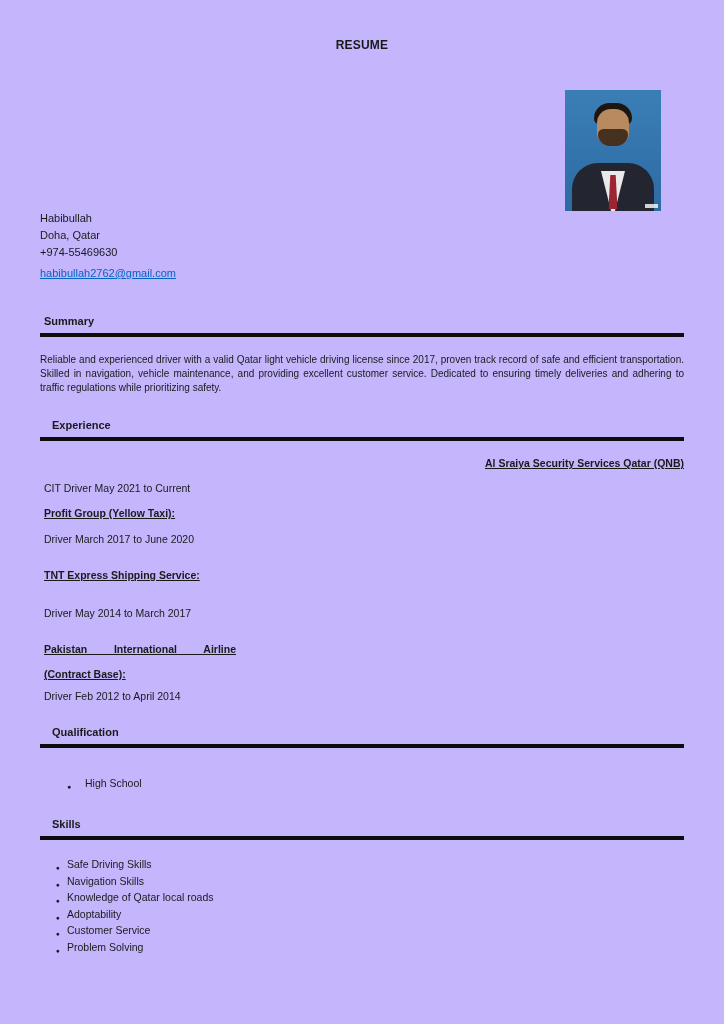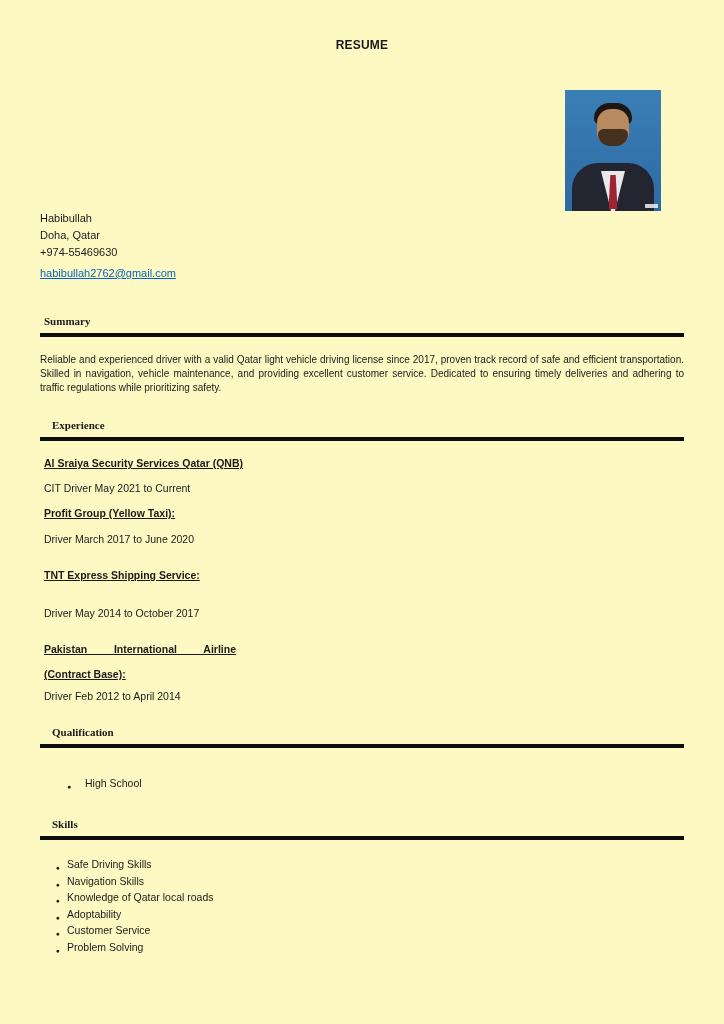--- a/index.html
+++ b/index.html
@@ -7,21 +7,21 @@
   body {
     font-family: "Liberation Sans", sans-serif;
     color: #1a1a1a;
     width: 724px;
     margin: 0 auto;
   }
   .page {
     position: relative;
     width: 724px;
     min-height: 1024px;
-    background: #fef9c3;
+    background: #c4b5fd;
     padding: 38px 40px 30px 40px;
   }
   .doc-title {
     text-align: center;
     font-weight: bold;
     font-size: 12px;
     letter-spacing: 0.2px;
   }
 
   
@@ -73,21 +73,21 @@
   .contact { margin-top: 158px; font-size: 11px; line-height: 17px; }
   .contact a.email {
     display: inline-block;
     margin-top: 4px;
     color: #0563c1;
     text-decoration: underline;
     font-size: 11px;
   }
 
   
-  .heading { font-weight: bold; font-size: 11px; padding-left: 4px; font-family: Liberation Serif, serif; }
+  .heading { font-weight: bold; font-size: 11px; padding-left: 4px; }
   .heading.flush { padding-left: 12px; }
   .rule {
     margin-top: 6px;
     height: 2px;
     border-top: 1px solid #0d0d0d;
     border-bottom: 3px solid #0d0d0d;
   }
   .section-summary { margin-top: 33px; }
   .summary-text {
     margin-top: 16px;
@@ -97,21 +97,21 @@
   }
 
   .section-experience { margin-top: 24px; }
   .job { padding-left: 4px; }
   .company {
     font-weight: bold;
     font-size: 10.5px;
     text-decoration: underline;
   }
   .role { font-size: 10.5px; }
-  .mt-16 { margin-top: 16px; }
+  .mt-16 { margin-top: 16px; text-align: right; }
   .mt-13 { margin-top: 13px; }
   .mt-14 { margin-top: 14px; }
   .mt-24 { margin-top: 24px; }
   .mt-26 { margin-top: 26px; }
   .mt-10 { margin-top: 10px; }
   .justify-line {
     width: 192px;
     text-align: justify;
     text-align-last: justify;
   }
@@ -183,21 +183,21 @@
       <div class="role mt-13">CIT Driver May 2021 to Current</div>
     </div>
 
     <div class="job">
       <div class="company mt-13">Profit Group (Yellow Taxi):</div>
       <div class="role mt-14">Driver March 2017 to June 2020</div>
     </div>
 
     <div class="job">
       <div class="company mt-24">TNT Express Shipping Service:</div>
-      <div class="role mt-26">Driver May 2014 to October 2017</div>
+      <div class="role mt-26">Driver May 2014 to March 2017</div>
     </div>
 
     <div class="job">
       <div class="company justify-line mt-24">Pakistan International Airline</div>
       <div class="company mt-13">(Contract Base):</div>
       <div class="role mt-10">Driver Feb 2012 to April 2014</div>
     </div>
   </div>
 
   <div class="section-qualification">

